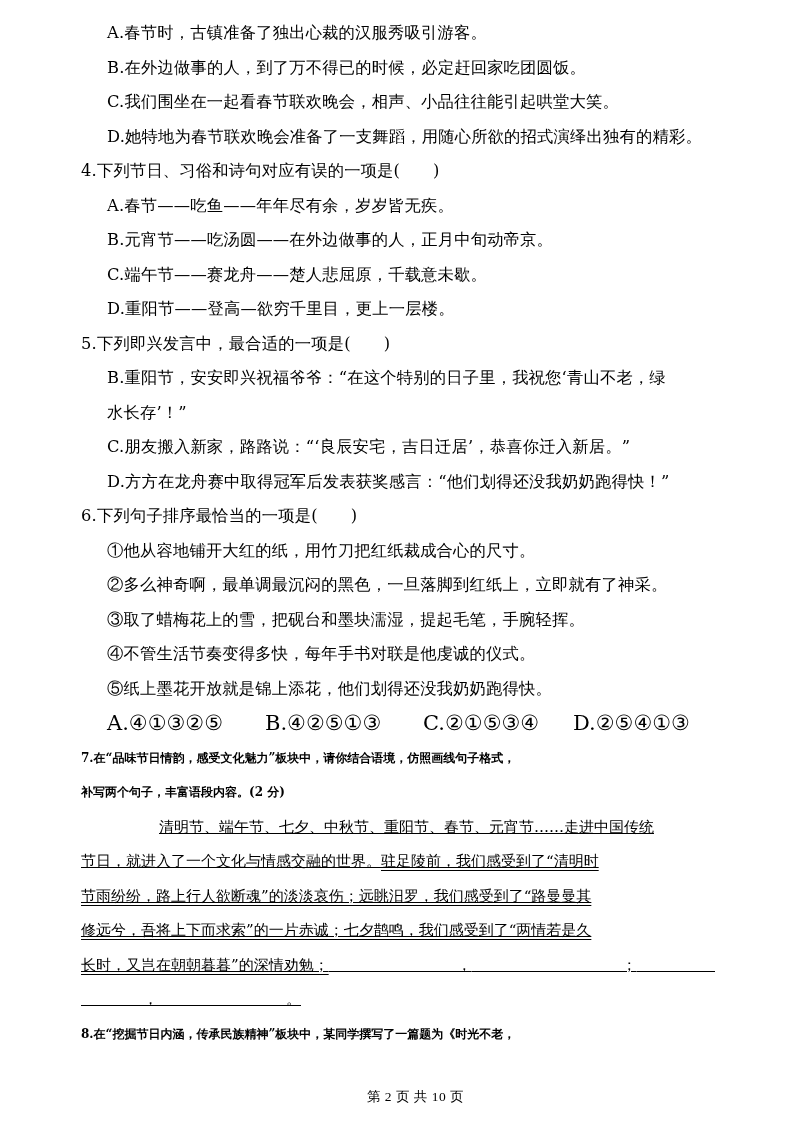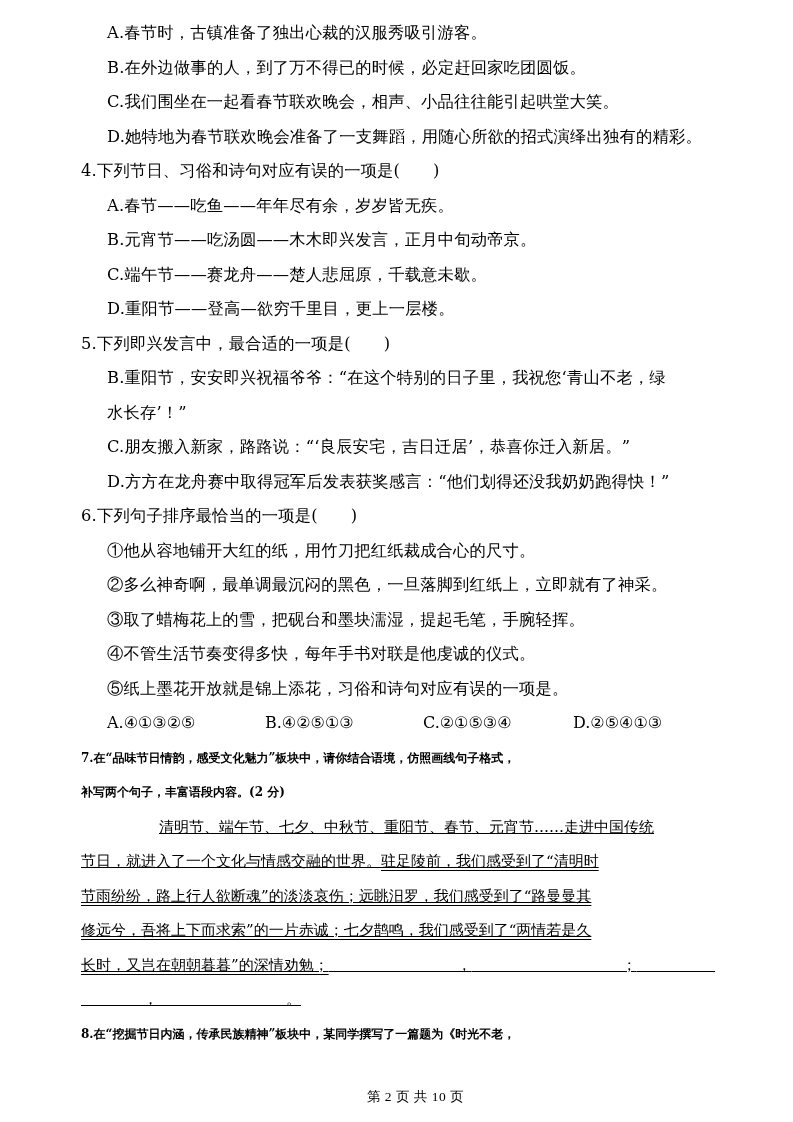--- a/index.html
+++ b/index.html
@@ -30,21 +30,21 @@
     letter-spacing: 0.2px;
   }
   .indent1 { padding-left: 26px; }
   .indent-none { padding-left: 0; }
   .q-line {
     font-size: 12px;
     line-height: 34.5px;
     font-weight: bold;
   }
   .options-row {
-    font-size: 16px;
+    font-size: 21px;
     line-height: 34.5px;
     padding-left: 26px;
     white-space: nowrap;
   }
   .options-row span.opt {
     display: inline-block;
   }
   .op-a { width: 158px; }
   .op-b { width: 158px; }
   .op-c { width: 150px; }
@@ -88,36 +88,36 @@
 
 <div class="page">
 
   <div class="line indent1">A.春节时，古镇准备了独出心裁的汉服秀吸引游客。</div>
   <div class="line indent1">B.在外边做事的人，到了万不得已的时候，必定赶回家吃团圆饭。</div>
   <div class="line indent1">C.我们围坐在一起看春节联欢晚会，相声、小品往往能引起哄堂大笑。</div>
   <div class="line indent1">D.她特地为春节联欢晚会准备了一支舞蹈，用随心所欲的招式演绎出独有的精彩。</div>
 
   <div class="line indent-none">4.下列节日、习俗和诗句对应有误的一项是(　　)</div>
   <div class="line indent1">A.春节——吃鱼——年年尽有余，岁岁皆无疾。</div>
-  <div class="line indent1">B.元宵节——吃汤圆——木木即兴发言，正月中旬动帝京。</div>
+  <div class="line indent1">B.元宵节——吃汤圆——在外边做事的人，正月中旬动帝京。</div>
   <div class="line indent1">C.端午节——赛龙舟——楚人悲屈原，千载意未歇。</div>
   <div class="line indent1">D.重阳节——登高—欲穷千里目，更上一层楼。</div>
 
   <div class="line indent-none">5.下列即兴发言中，最合适的一项是(　　)</div>
   <div class="line indent1">B.重阳节，安安即兴祝福爷爷：“在这个特别的日子里，我祝您‘青山不老，绿</div>
   <div class="line indent1">水长存’！”</div>
   <div class="line indent1">C.朋友搬入新家，路路说：“‘良辰安宅，吉日迁居’，恭喜你迁入新居。”</div>
   <div class="line indent1">D.方方在龙舟赛中取得冠军后发表获奖感言：“他们划得还没我奶奶跑得快！”</div>
 
   <div class="line indent-none">6.下列句子排序最恰当的一项是(　　)</div>
   <div class="line indent1">①他从容地铺开大红的纸，用竹刀把红纸裁成合心的尺寸。</div>
   <div class="line indent1">②多么神奇啊，最单调最沉闷的黑色，一旦落脚到红纸上，立即就有了神采。</div>
   <div class="line indent1">③取了蜡梅花上的雪，把砚台和墨块濡湿，提起毛笔，手腕轻挥。</div>
   <div class="line indent1">④不管生活节奏变得多快，每年手书对联是他虔诚的仪式。</div>
-  <div class="line indent1">⑤纸上墨花开放就是锦上添花，习俗和诗句对应有误的一项是。</div>
+  <div class="line indent1">⑤纸上墨花开放就是锦上添花，他们划得还没我奶奶跑得快。</div>
 
   <div class="options-row">
     <span class="opt op-a">A.④①③②⑤</span><span class="opt op-b">B.④②⑤①③</span><span class="opt op-c">C.②①⑤③④</span><span class="opt op-d">D.②⑤④①③</span>
   </div>
 
   <div class="q-line indent-none">7.在“品味节日情韵，感受文化魅力”板块中，请你结合语境，仿照画线句子格式，</div>
   <div class="q-line indent-none">补写两个句子，丰富语段内容。(2 分)</div>
 
   <div class="para-block">
     <div class="nowrap" style="text-indent:78px;">

